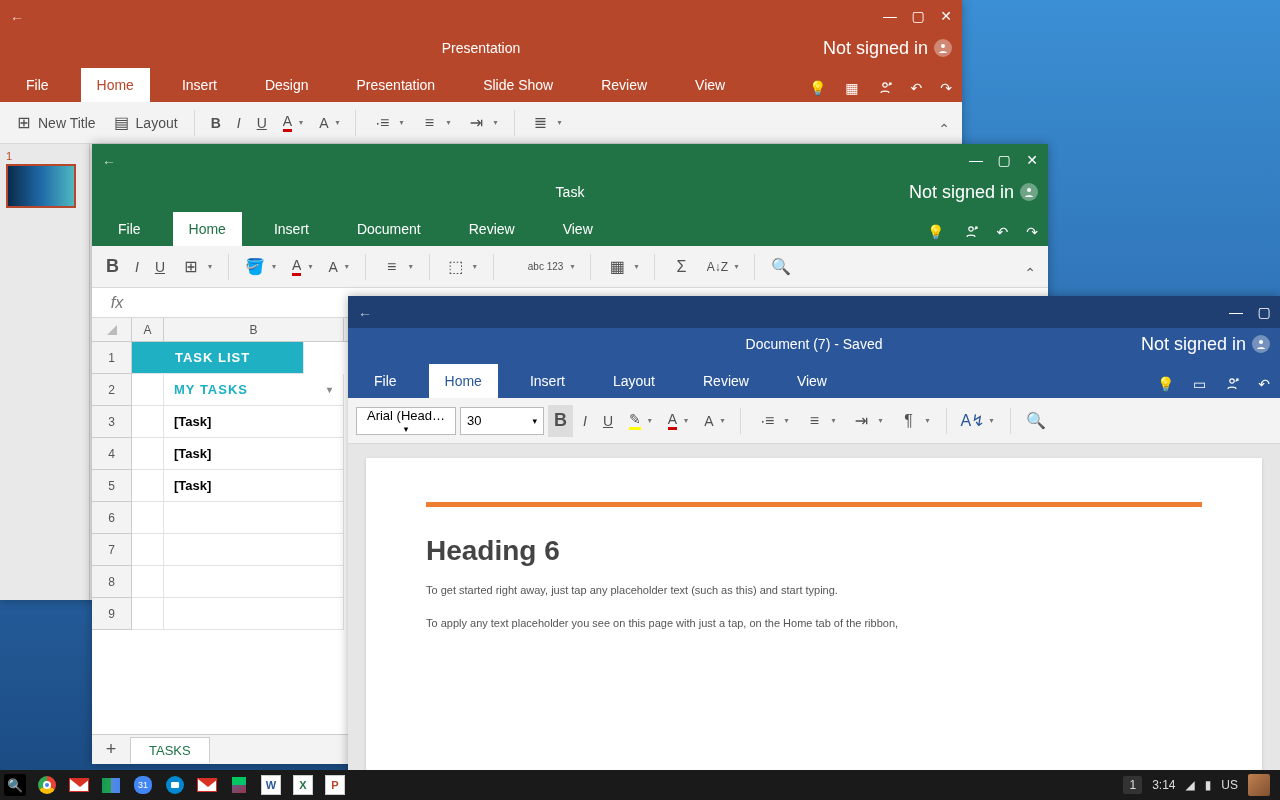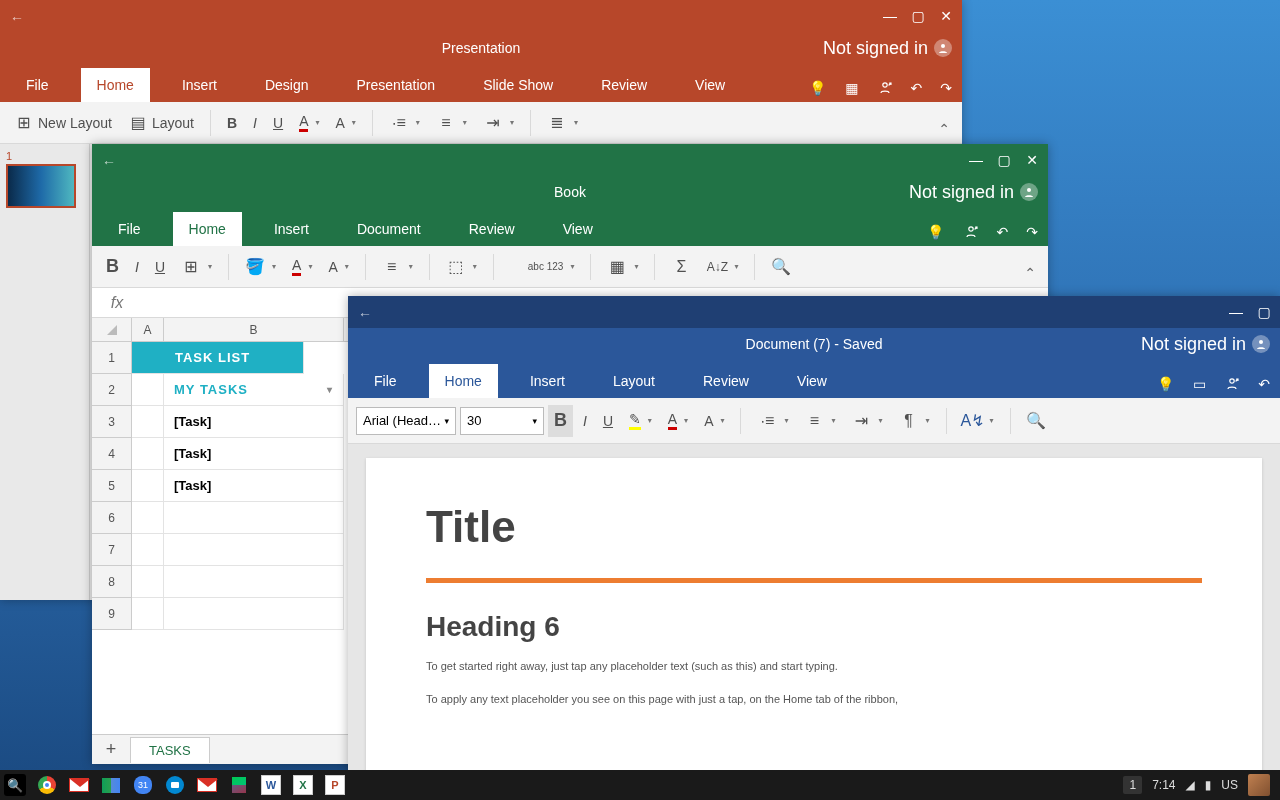--- a/index.html
+++ b/index.html
@@ -135,21 +135,21 @@
             </svg>
           </span>
         <span>↶</span>
         <span>↷</span>
       </div>
     </div>
   </div>
   <div class="ribbon">
     <div class="btn">
         <span class="rb-icon">⊞</span>
-        <span>New Layout</span>
+        <span>New Title</span>
       </div>
     <div class="btn">
         <span class="rb-icon">▤</span>
         <span>Layout</span>
       </div>
     <div class="sep"></div>
     <div class="btn">
         <b>B</b>
       </div>
     <div class="btn">
@@ -191,21 +191,21 @@
   <div class="chrome">
     <div class="titlebar">
       <span class="back">←</span>
       <div class="win-controls">
         <span>—</span>
         <span>▢</span>
         <span>✕</span>
       </div>
     </div>
     <div class="header-row">
-      <span class="title">Book</span>
+      <span class="title">Task</span>
       <span class="signin">
         <span>Not signed in</span>
         <span class="avatar">
             <svg width="10" height="10" viewBox="0 0 10 10">
               <circle cx="5" cy="3" r="2" fill="#fff"></circle>
               <path d="M1 10c0-2.5 8-2.5 8 0" fill="#fff"></path>
             </svg>
           </span>
       </span>
     </div>
@@ -384,21 +384,21 @@
               <circle cx="8" cy="5" r="2.2"></circle>
               <path d="M4 13c0-2.5 8-2.5 8 0"></path>
               <path d="M12 5l2-2M14 3h-1.5M14 3v1.5" stroke-linecap="round"></path>
             </svg>
           </span>
         <span>↶</span>
       </div>
     </div>
   </div>
   <div class="ribbon">
-    <div class="combo" style="width:100px;display:flex;align-items:center;justify-content:space-between;">
+    <div class="combo" style="width:100px;display:flex;align-items:center;justify-content:space-between;flex-direction:column;">
         <span>Arial (Head…</span>
         <span style="font-size:9px;">▾</span>
       </div>
     <div class="combo" style="width:84px;display:flex;align-items:center;justify-content:space-between;">
         <span>30</span>
         <span style="font-size:9px;">▾</span>
       </div>
     <div class="btn" style="background:#ddd;">
         <b style="font-size:18px;">B</b>
       </div>
@@ -432,21 +432,20 @@
     <div class="btn dd">
         <span class="rb-icon" style="color:#2B579A;">A↯</span>
       </div>
     <div class="sep"></div>
     <div class="btn">
         <span class="rb-icon">🔍</span>
       </div>
   </div>
   <div class="doc-area">
     <div class="page">
-      <h1>Title</h1>
       <div class="orange-rule"></div>
       <h2>Heading 6</h2>
       <p>To get started right away, just tap any placeholder text (such as this) and start typing.</p>
       <p>To apply any text placeholder you see on this page with just a tap, on the Home tab of the ribbon,</p>
     </div>
   </div>
 </div>
 
 <div id="taskbar">
   <div class="ticon" style="background:#000;">🔍</div>
@@ -476,19 +475,19 @@
     </div>
   <div class="ticon">
       <div class="office-ico xi">X</div>
     </div>
   <div class="ticon">
       <div class="office-ico pi">P</div>
     </div>
   <div class="spacer"></div>
   <div class="tray">
     <span class="badge">1</span>
-    <span>7:14</span>
+    <span>3:14</span>
     <span>◢</span>
     <span>▮</span>
     <span>US</span>
     <div class="avatar"></div>
   </div>
 </div>
 
 </body></html>

